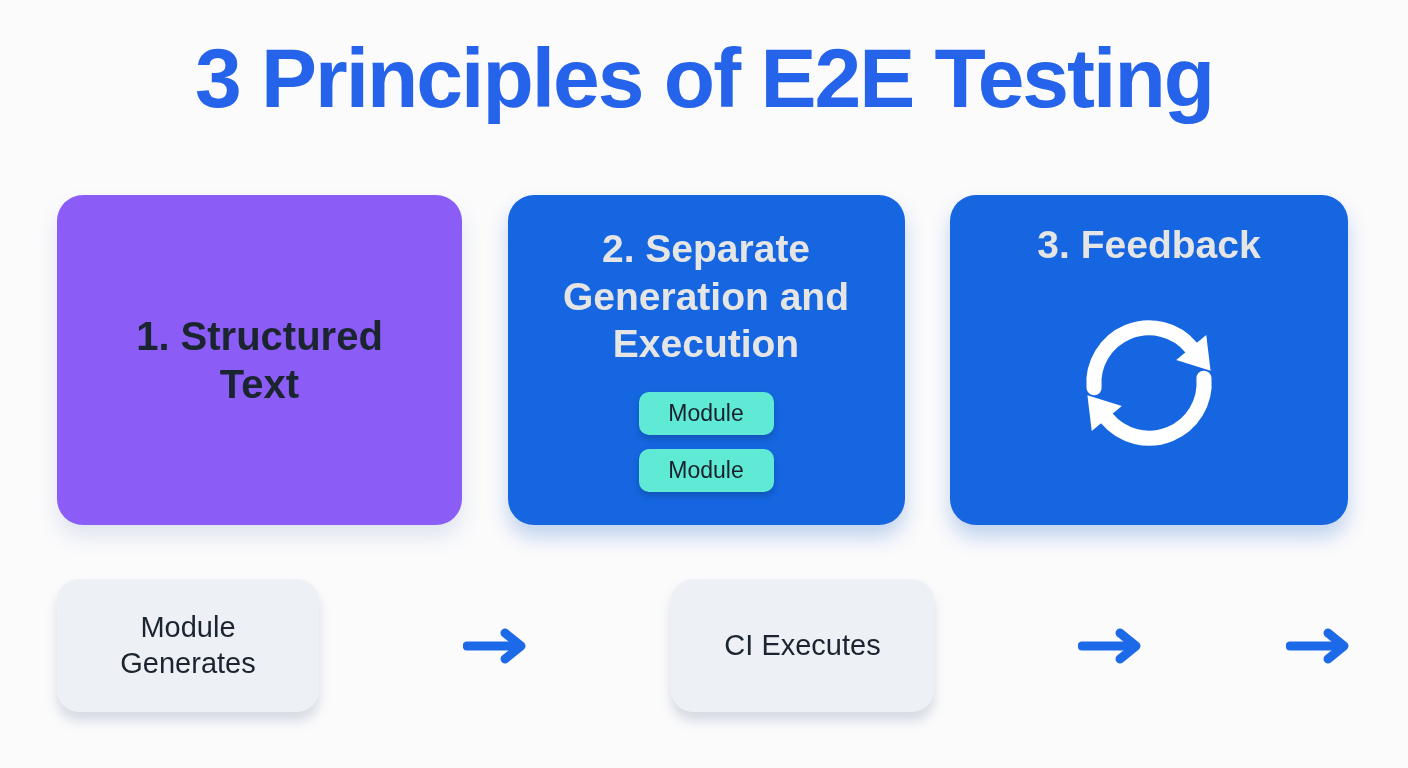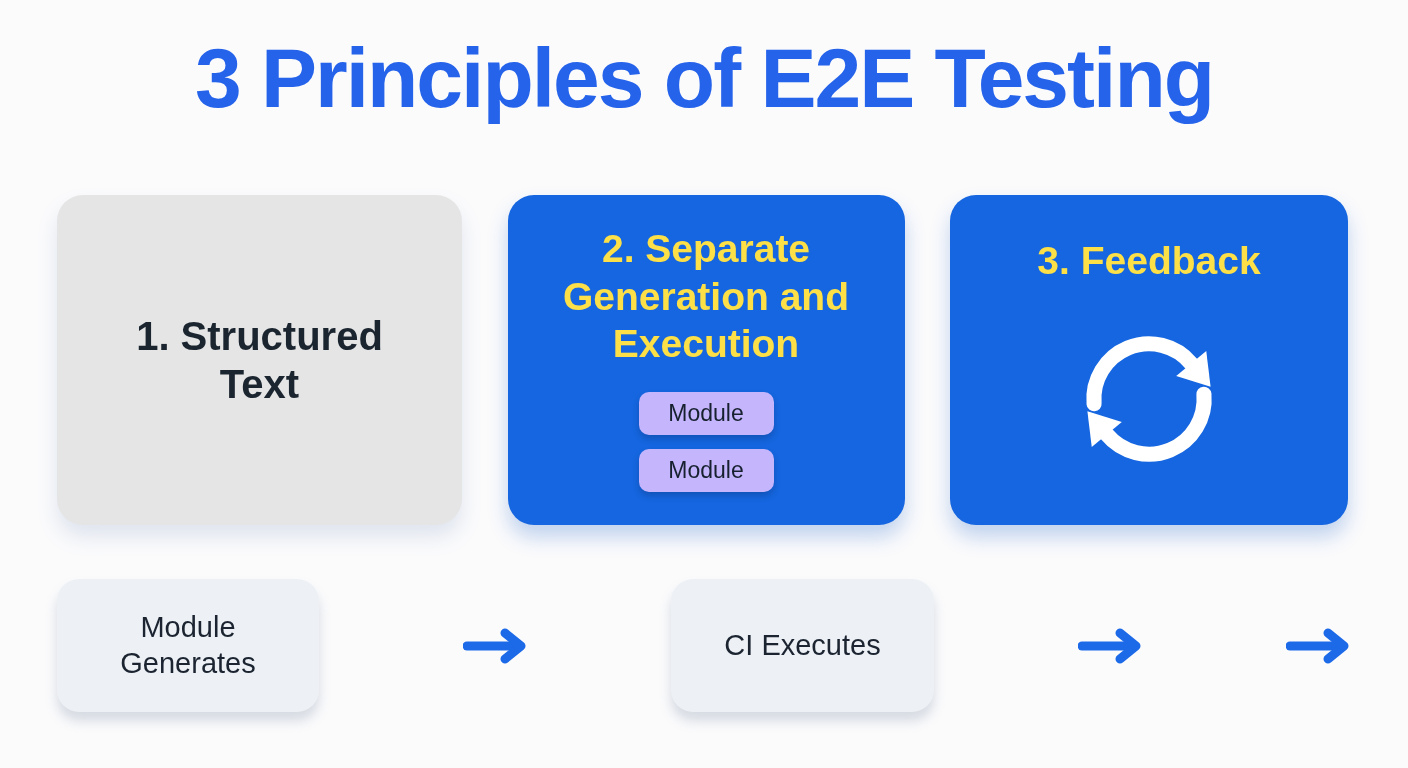--- a/index.html
+++ b/index.html
@@ -39,59 +39,59 @@
   }
   .card {
     height: 330px;
     border-radius: 26px;
     display: flex;
     flex-direction: column;
     align-items: center;
   }
   .card-light {
     width: 405px;
-    background: #e5e5e5;
+    background: #8b5cf6;
     box-shadow: 0 12px 20px rgba(100, 130, 180, 0.18);
     justify-content: center;
   }
   .card-blue {
     background: #1566E0;
     box-shadow: 0 12px 20px rgba(21, 90, 200, 0.25);
   }
   .card-blue.second { width: 397px; }
   .card-blue.third  { width: 398px; }
   .card-heading {
     font-weight: 700;
     text-align: center;
   }
   .card-heading.dark {
     color: #1B2530;
     font-size: 40px;
     line-height: 1.2;
     max-width: 310px;
   }
   .card-heading.light {
-    color: #fde047;
+    color: #e5e5e5;
     font-size: 39px;
     line-height: 1.22;
   }
   .card-blue.second .card-heading { padding-top: 30px; max-width: 365px; }
-  .card-blue.third  .card-heading { padding-top: 42px; }
+  .card-blue.third  .card-heading { padding-top: 26px; }
   
   .modules {
     margin-top: 24px;
     display: flex;
     flex-direction: column;
     align-items: center;
     gap: 14px;
   }
   .module-pill {
     width: 135px;
     height: 43px;
-    background: #c4b5fd;
+    background: #5eead4;
     border-radius: 10px;
     display: flex;
     align-items: center;
     justify-content: center;
     font-size: 23px;
     font-weight: 500;
     color: #17202E;
     box-shadow: 0 4px 6px rgba(10, 40, 90, 0.28);
   }
   

